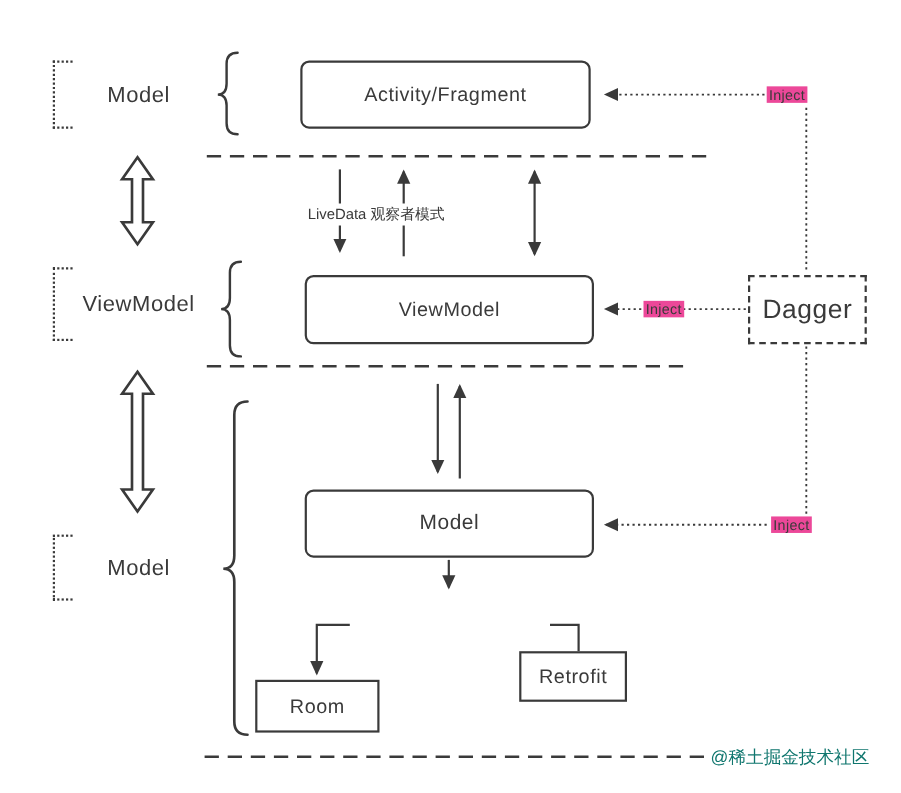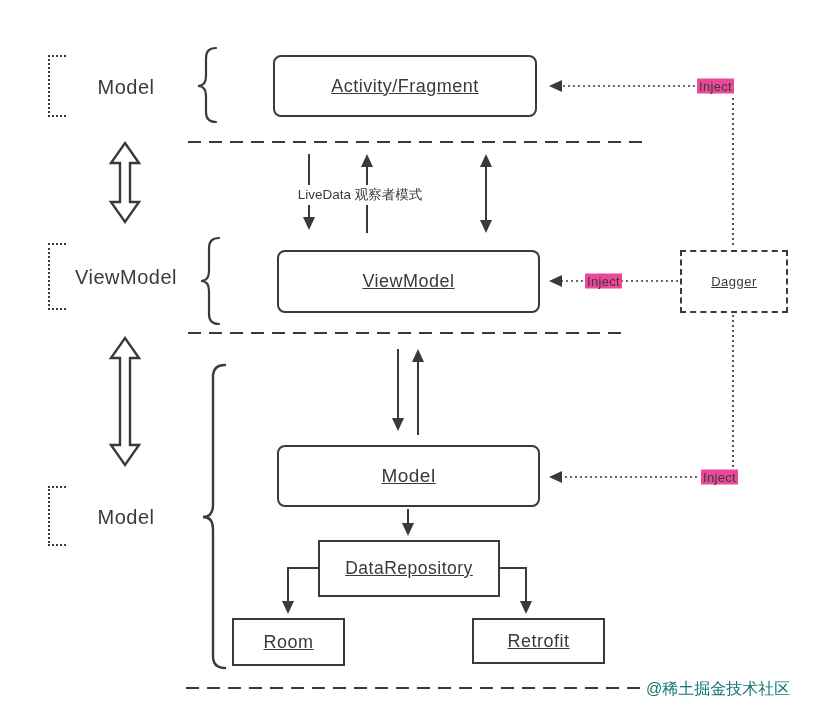--- a/index.html
+++ b/index.html
@@ -4,24 +4,24 @@
 <style>
   html,body{margin:0;padding:0;background:#ffffff;}
   .canvas{
     position:relative;width:819px;height:721px;background:#ffffff;overflow:hidden;
     font-family:"Liberation Sans", sans-serif;color:#3a3a3a;
   }
   .lines{position:absolute;left:0;top:0;width:819px;height:721px;}
   .box{
     position:absolute;display:flex;align-items:center;justify-content:center;
     border:2px solid #3a3a3a;background:#ffffff;box-sizing:border-box;
-    font-size:18px;letter-spacing:.5px;text-decoration:underline;
+    font-size:18px;letter-spacing:.5px;
   }
   .rounded{border-radius:8px;}
-  .dashedbox{border-style:dashed;font-size:13px;text-align:center;}
+  .dashedbox{border-style:dashed;font-size:24px;text-align:center;}
   .side-label{
     position:absolute;transform:translate(-50%,-50%);font-size:20px;
     letter-spacing:.5px;white-space:nowrap;
   }
   .bracket{
     position:absolute;width:18px;box-sizing:border-box;
     border-left:2px dotted #3a3a3a;border-top:2px dotted #3a3a3a;border-bottom:2px dotted #3a3a3a;
   }
   .edge-label{
     position:absolute;transform:translate(-50%,-50%);font-size:13.5px;
@@ -102,33 +102,30 @@
   </div>
 
   <div class="box dashedbox" style="left:680px;top:250px;width:108px;height:63px">
     <span>Dagger</span>
   </div>
 
   <div class="box rounded" style="left:277px;top:445px;width:263px;height:62px;font-size:19px">
     <span>Model</span>
   </div>
 
-  <div class="box" style="left:318px;top:540px;width:182px;height:57px;font-size:17.5px">
-    <span>DataRepository</span>
-  </div>
 
   <div class="box" style="left:232px;top:618px;width:113px;height:48px">
     <span>Room</span>
   </div>
 
-  <div class="box" style="left:472px;top:618px;width:133px;height:46px">
+  <div class="box" style="left:472px;top:592px;width:98px;height:46px">
     <span>Retrofit</span>
   </div>
 
-  <div class="edge-label" style="left:360px;top:195px">LiveData 观察者模式</div>
+  <div class="edge-label" style="left:342px;top:195px">LiveData 观察者模式</div>
 
   <div class="inject-label" style="left:697px;top:86px">Inject</div>
   <div class="inject-label" style="left:585px;top:281px">Inject</div>
   <div class="inject-label" style="left:701px;top:477px">Inject</div>
 
   <div class="watermark" style="left:646px;top:689px">@稀土掘金技术社区</div>
 
 </div>
 
 </body></html>

